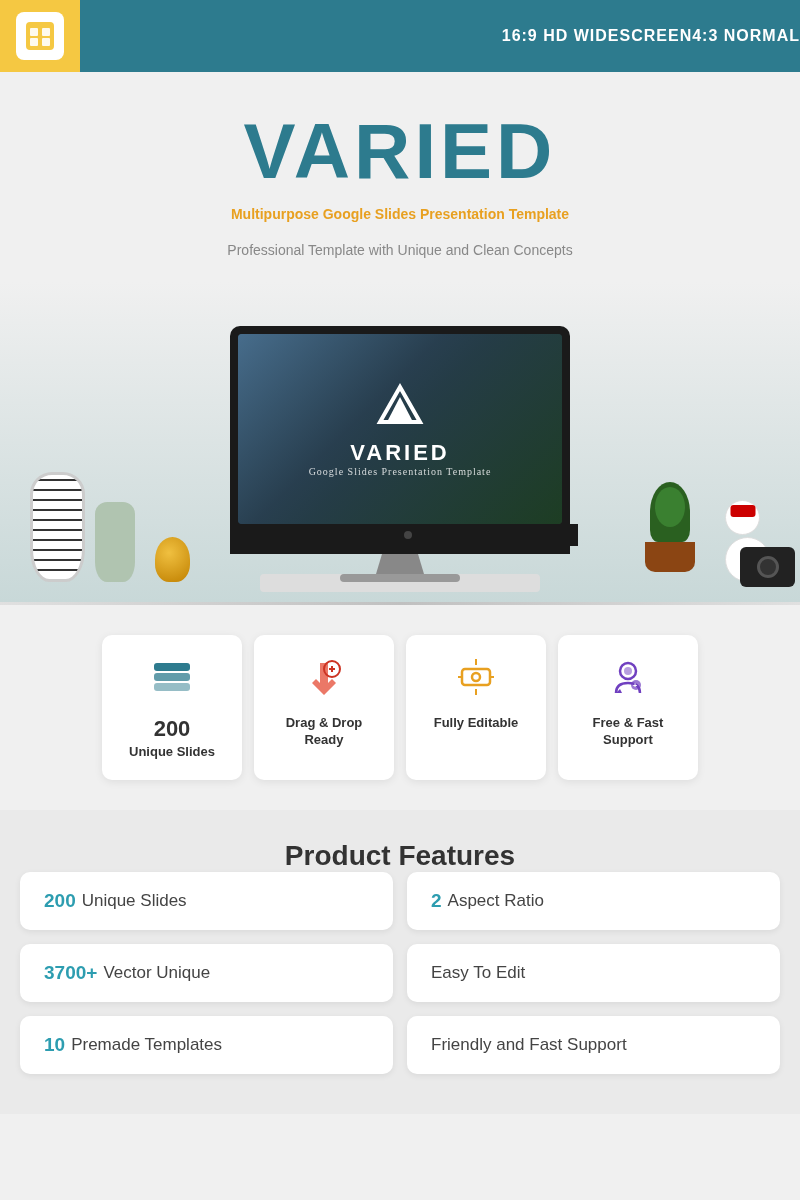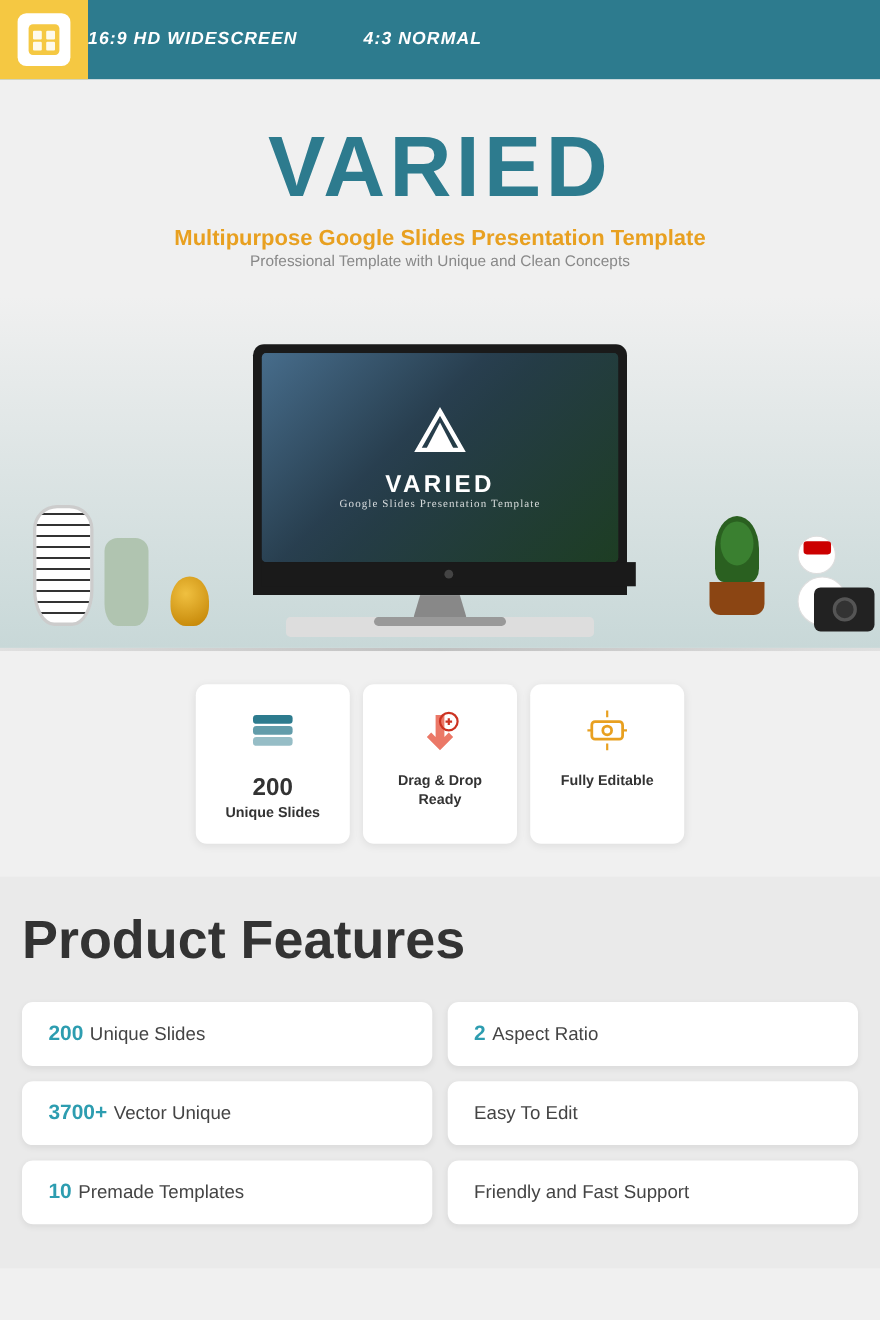--- a/index.html
+++ b/index.html
@@ -33,24 +33,22 @@
       height: 48px;
       background: white;
       border-radius: 8px;
       display: flex;
       align-items: center;
       justify-content: center;
       font-size: 24px;
     }
     .top-bar-nav {
       display: flex;
-      gap: 60px;
-      justify-content: flex-start;
+      justify-content: flex-end;
       flex: 1;
-      font-style: italic;
     }
     .top-bar-nav a {
       color: white;
       text-decoration: none;
       font-size: 16px;
       font-weight: 600;
       letter-spacing: 1px;
     }
 
     
@@ -61,23 +59,23 @@
     }
     .hero-title {
       font-size: 78px;
       font-weight: 900;
       color: #2d7b8e;
       letter-spacing: 4px;
       line-height: 1;
       margin-bottom: 16px;
     }
     .hero-subtitle {
-      font-size: 20px;
+      font-size: 14px;
       color: #555;
-      margin-bottom: 0;
+      margin-bottom: 20px;
     }
     .hero-subtitle span {
       color: #e8a020;
       font-weight: 700;
     }
     .hero-desc {
       font-size: 14px;
       color: #888;
       margin-bottom: 24px;
     }
@@ -287,25 +285,24 @@
     .feature-label .accent {
       color: #e8a020;
     }
 
     
     .product-features {
       background: #eaeaea;
       padding: 30px 20px 40px 20px;
     }
     .product-features-title {
-      text-align: left;
-      font-size: 49px;
+      text-align: center;
+      font-size: 28px;
       font-weight: 700;
       color: #333;
-      margin-bottom: 28px;
     }
     .features-grid {
       display: grid;
       grid-template-columns: 1fr 1fr;
       gap: 14px;
       max-width: 760px;
       margin: 0 auto;
     }
     .feat-item {
       background: white;
@@ -451,20 +448,33 @@
         <circle cx="22" cy="22" r="4" fill="none" stroke="#e8a020" stroke-width="2.5"></circle>
         <line x1="22" y1="4" x2="22" y2="10" stroke="#e8a020" stroke-width="2"></line>
         <line x1="22" y1="34" x2="22" y2="40" stroke="#e8a020" stroke-width="2"></line>
         <line x1="4" y1="22" x2="8" y2="22" stroke="#e8a020" stroke-width="2"></line>
         <line x1="36" y1="22" x2="40" y2="22" stroke="#e8a020" stroke-width="2"></line>
       </svg>
     </div>
     <div class="feature-label">Fully Editable</div>
   </div>
 
+  <div class="feature-card">
+    <div class="feature-icon">
+      <svg width="44" height="44" viewBox="0 0 44 44">
+        <circle cx="22" cy="16" r="8" fill="none" stroke="#7040c0" stroke-width="2.5"></circle>
+        <circle cx="22" cy="16" r="4" fill="#7040c0" opacity="0.5"></circle>
+        <path d="M10 38 Q10 28 22 28 Q34 28 34 38" fill="none" stroke="#7040c0" stroke-width="2.5"></path>
+        <path d="M14 34 L10 38 L16 38 Z" fill="#7040c0"></path>
+        <circle cx="30" cy="30" r="5" fill="#7040c0" opacity="0.7"></circle>
+        <text x="27" y="33" font-size="7" fill="white" font-weight="bold">+</text>
+      </svg>
+    </div>
+    <div class="feature-label">Free &amp; Fast Support</div>
+  </div>
 
 </div>
 
 <div class="product-features">
   <div class="product-features-title">Product Features</div>
 
   <div class="features-grid">
 
     <div class="feat-item">
       <span class="accent-num">200</span>

